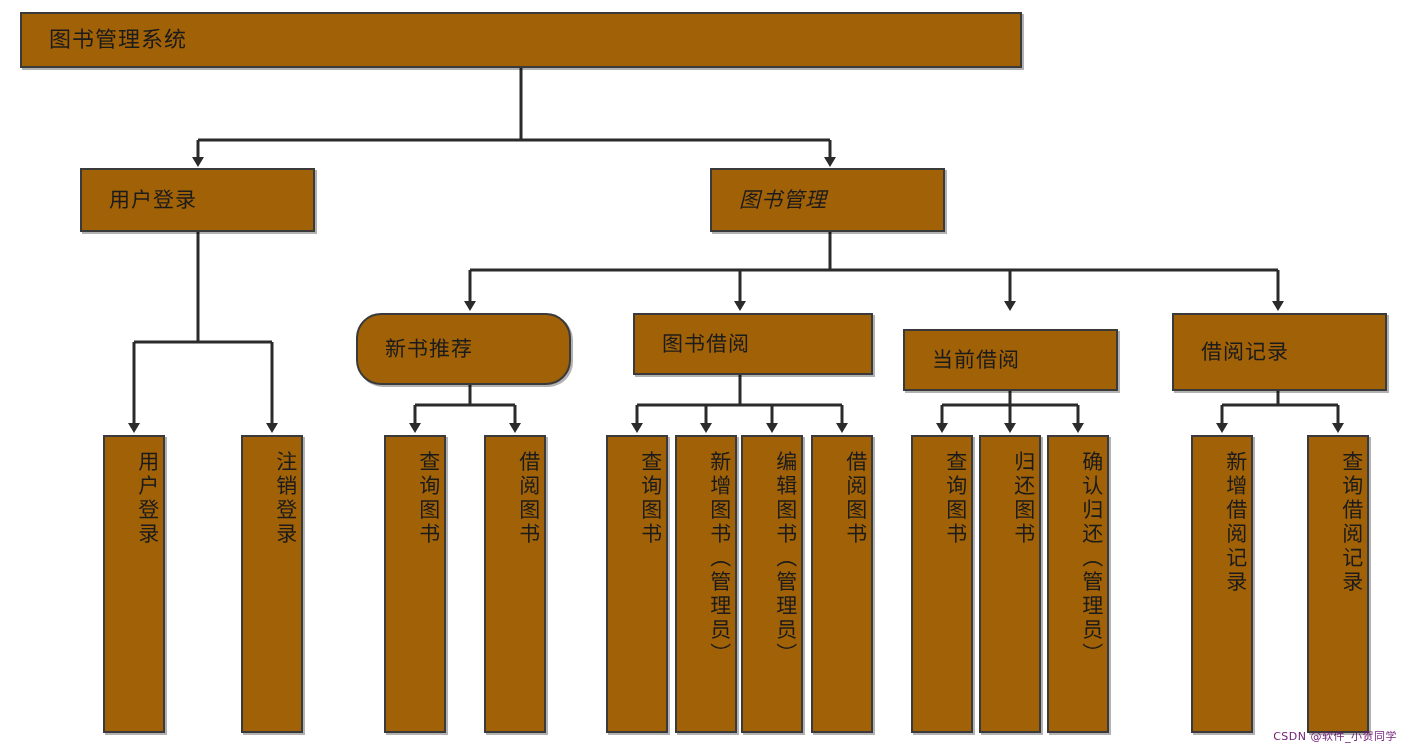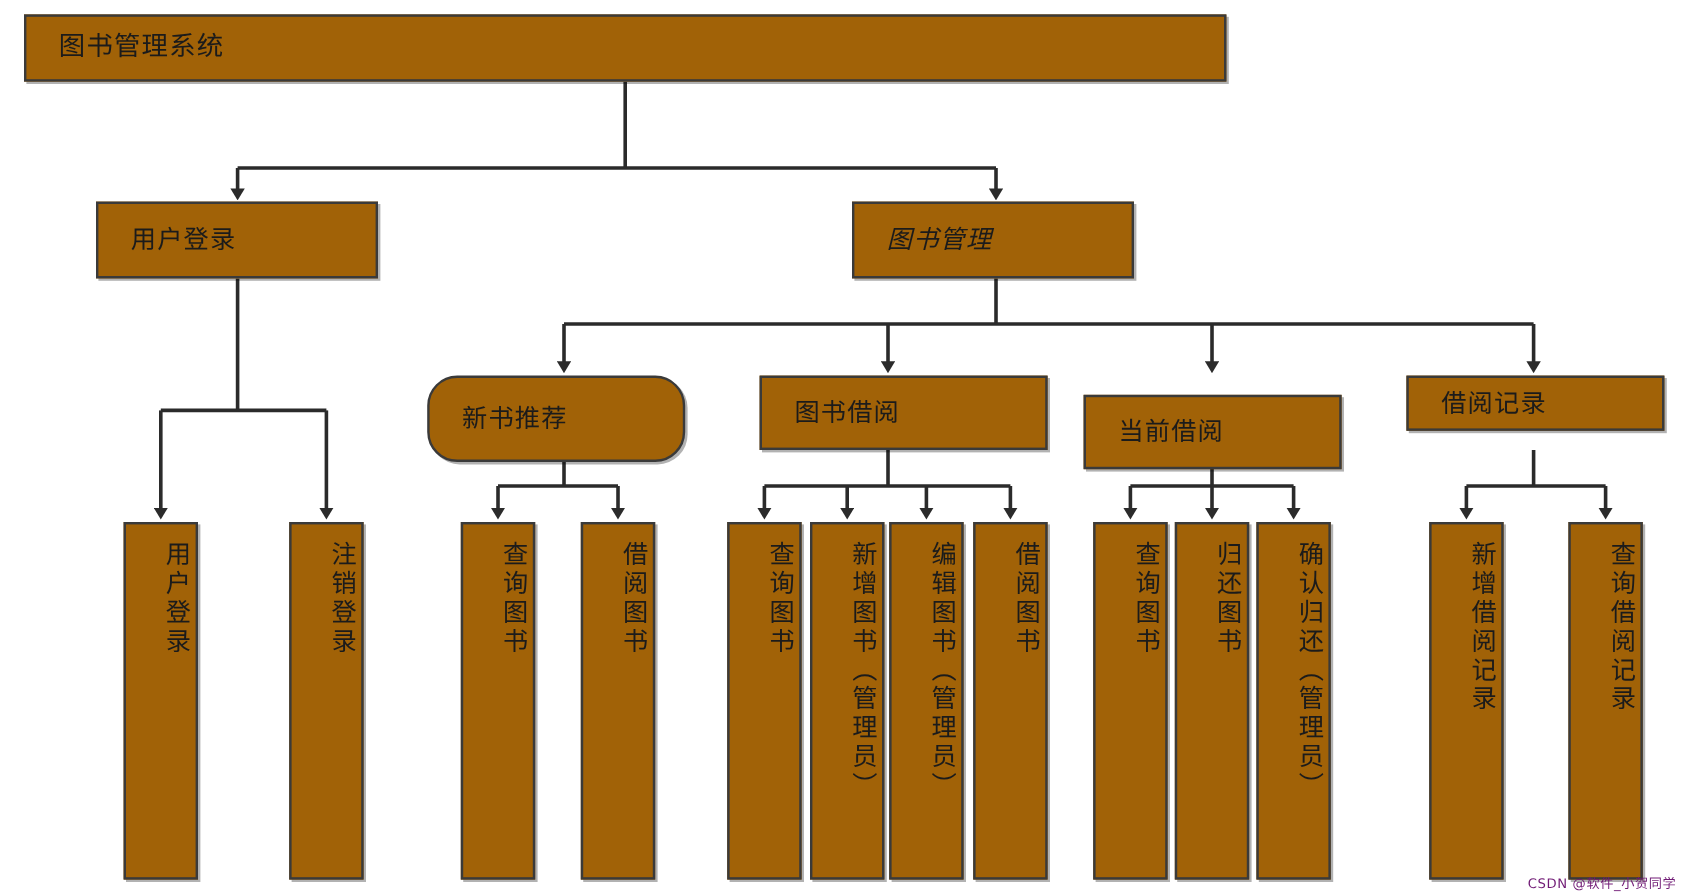--- a/index.html
+++ b/index.html
@@ -146,21 +146,21 @@
 
   <div class="node" style="left:356px;top:313px;width:215px;height:72px;border-radius:25px;">
     <span class="label">新书推荐</span>
   </div>
   <div class="node" style="left:633px;top:313px;width:240px;height:62px;">
     <span class="label">图书借阅</span>
   </div>
   <div class="node" style="left:903px;top:313px;width:215px;height:62px;margin-top:16px;">
     <span class="label">当前借阅</span>
   </div>
-  <div class="node" style="left:1172px;top:313px;width:215px;height:46px;">
+  <div class="node" style="left:1172px;top:313px;width:215px;height:78px;">
     <span class="label">借阅记录</span>
   </div>
 
   <div class="node leaf" style="left:103px;top:435px;width:62px;height:298px;">
     <span class="label">用户登录</span>
   </div>
   <div class="node leaf" style="left:241px;top:435px;width:62px;height:298px;">
     <span class="label">注销登录</span>
   </div>
 

